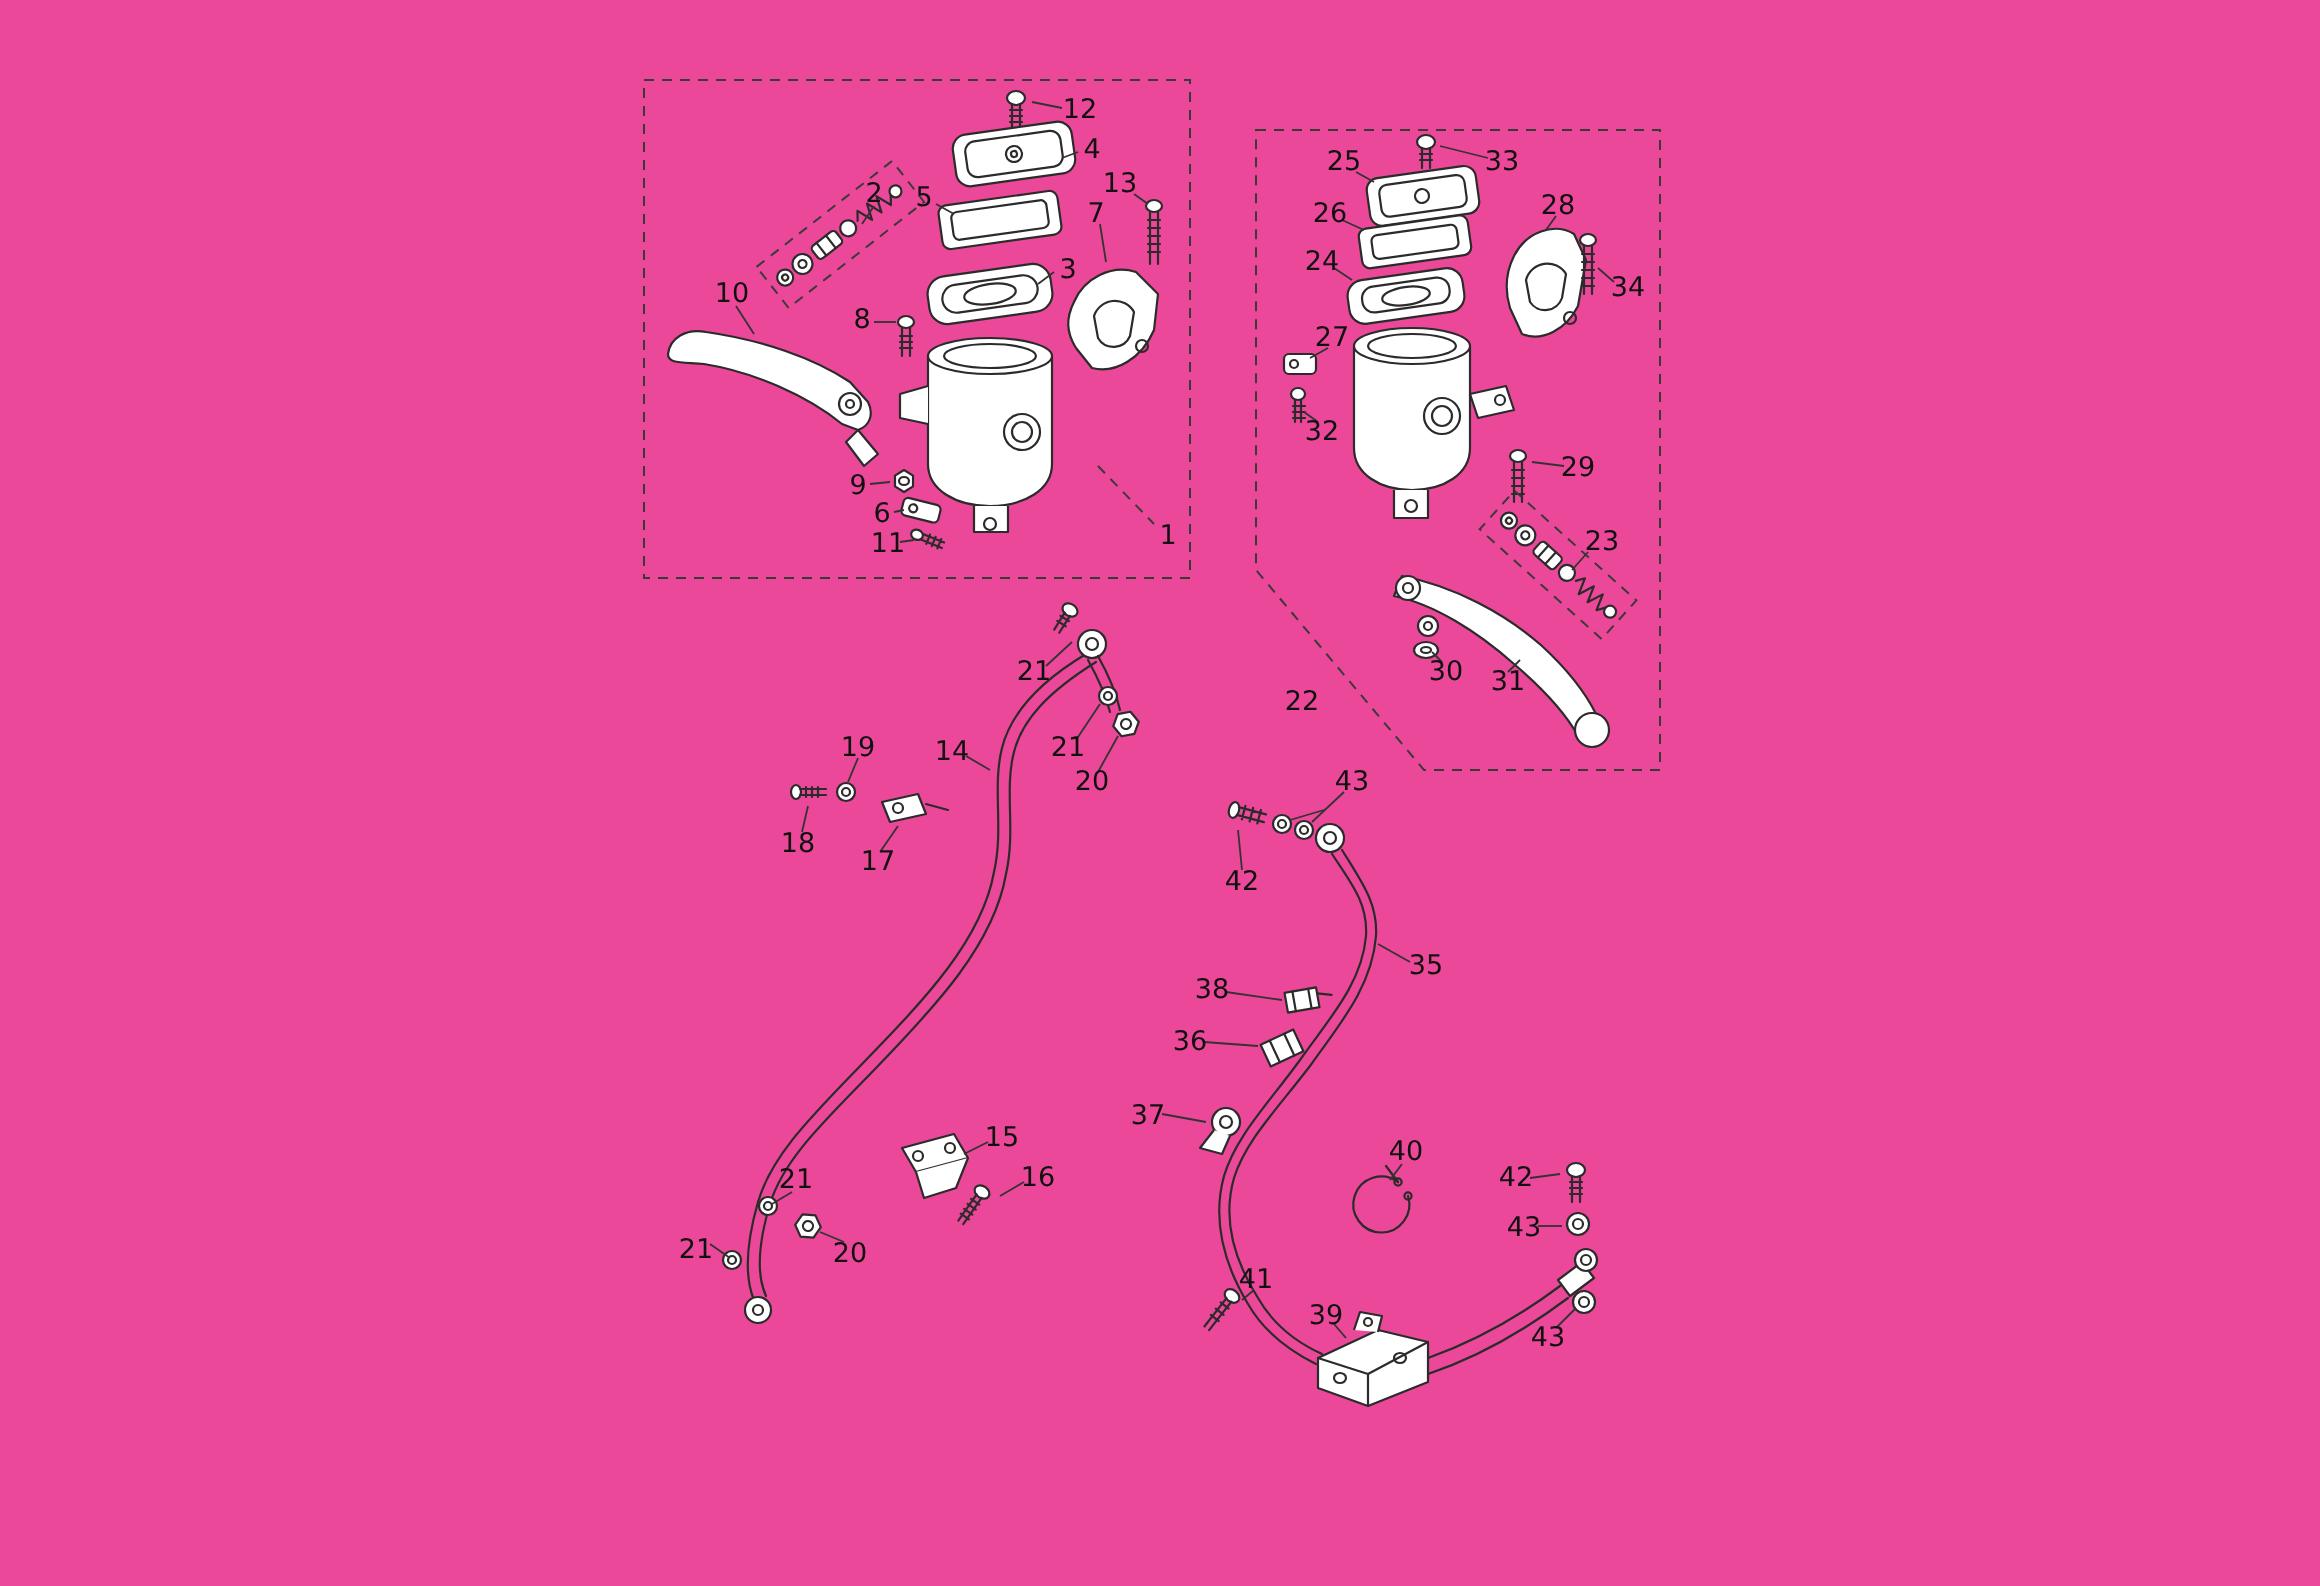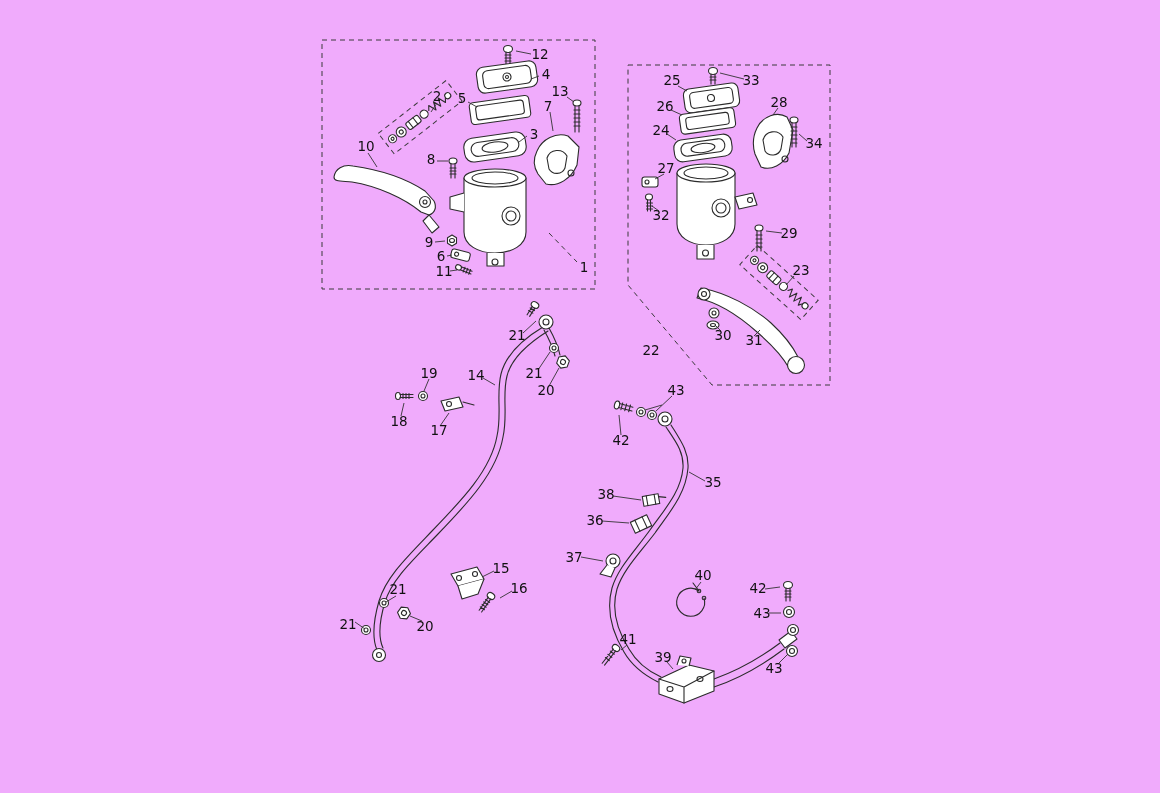--- a/index.html
+++ b/index.html
@@ -1,20 +1,20 @@
 <!DOCTYPE html>
 <html><head>
 <meta charset="utf-8">
 <style>
   html, body { margin: 0; padding: 0; background: #ffffff; }
   .stage {
     position: relative;
     width: 1160px;
     height: 793px;
-    background: #f0abfc;
+    background: #ec4899;
     font-family: "DejaVu Sans", sans-serif;
   }
   svg { display: block; }
   .ln  { fill: none; stroke: #2b2b2b; stroke-width: 1.1; stroke-linecap: round; stroke-linejoin: round; }
   .fw  { fill: #ffffff; stroke: #2b2b2b; stroke-width: 1.1; stroke-linejoin: round; }
   .dash{ fill: none; stroke: #3a3a3a; stroke-width: 1; stroke-dasharray: 5 4; }
   .ldr { stroke: #333333; stroke-width: 0.9; }
   .lbl { font: 13.5px "DejaVu Sans", sans-serif; fill: #111111; }
 </style>
 </head>

